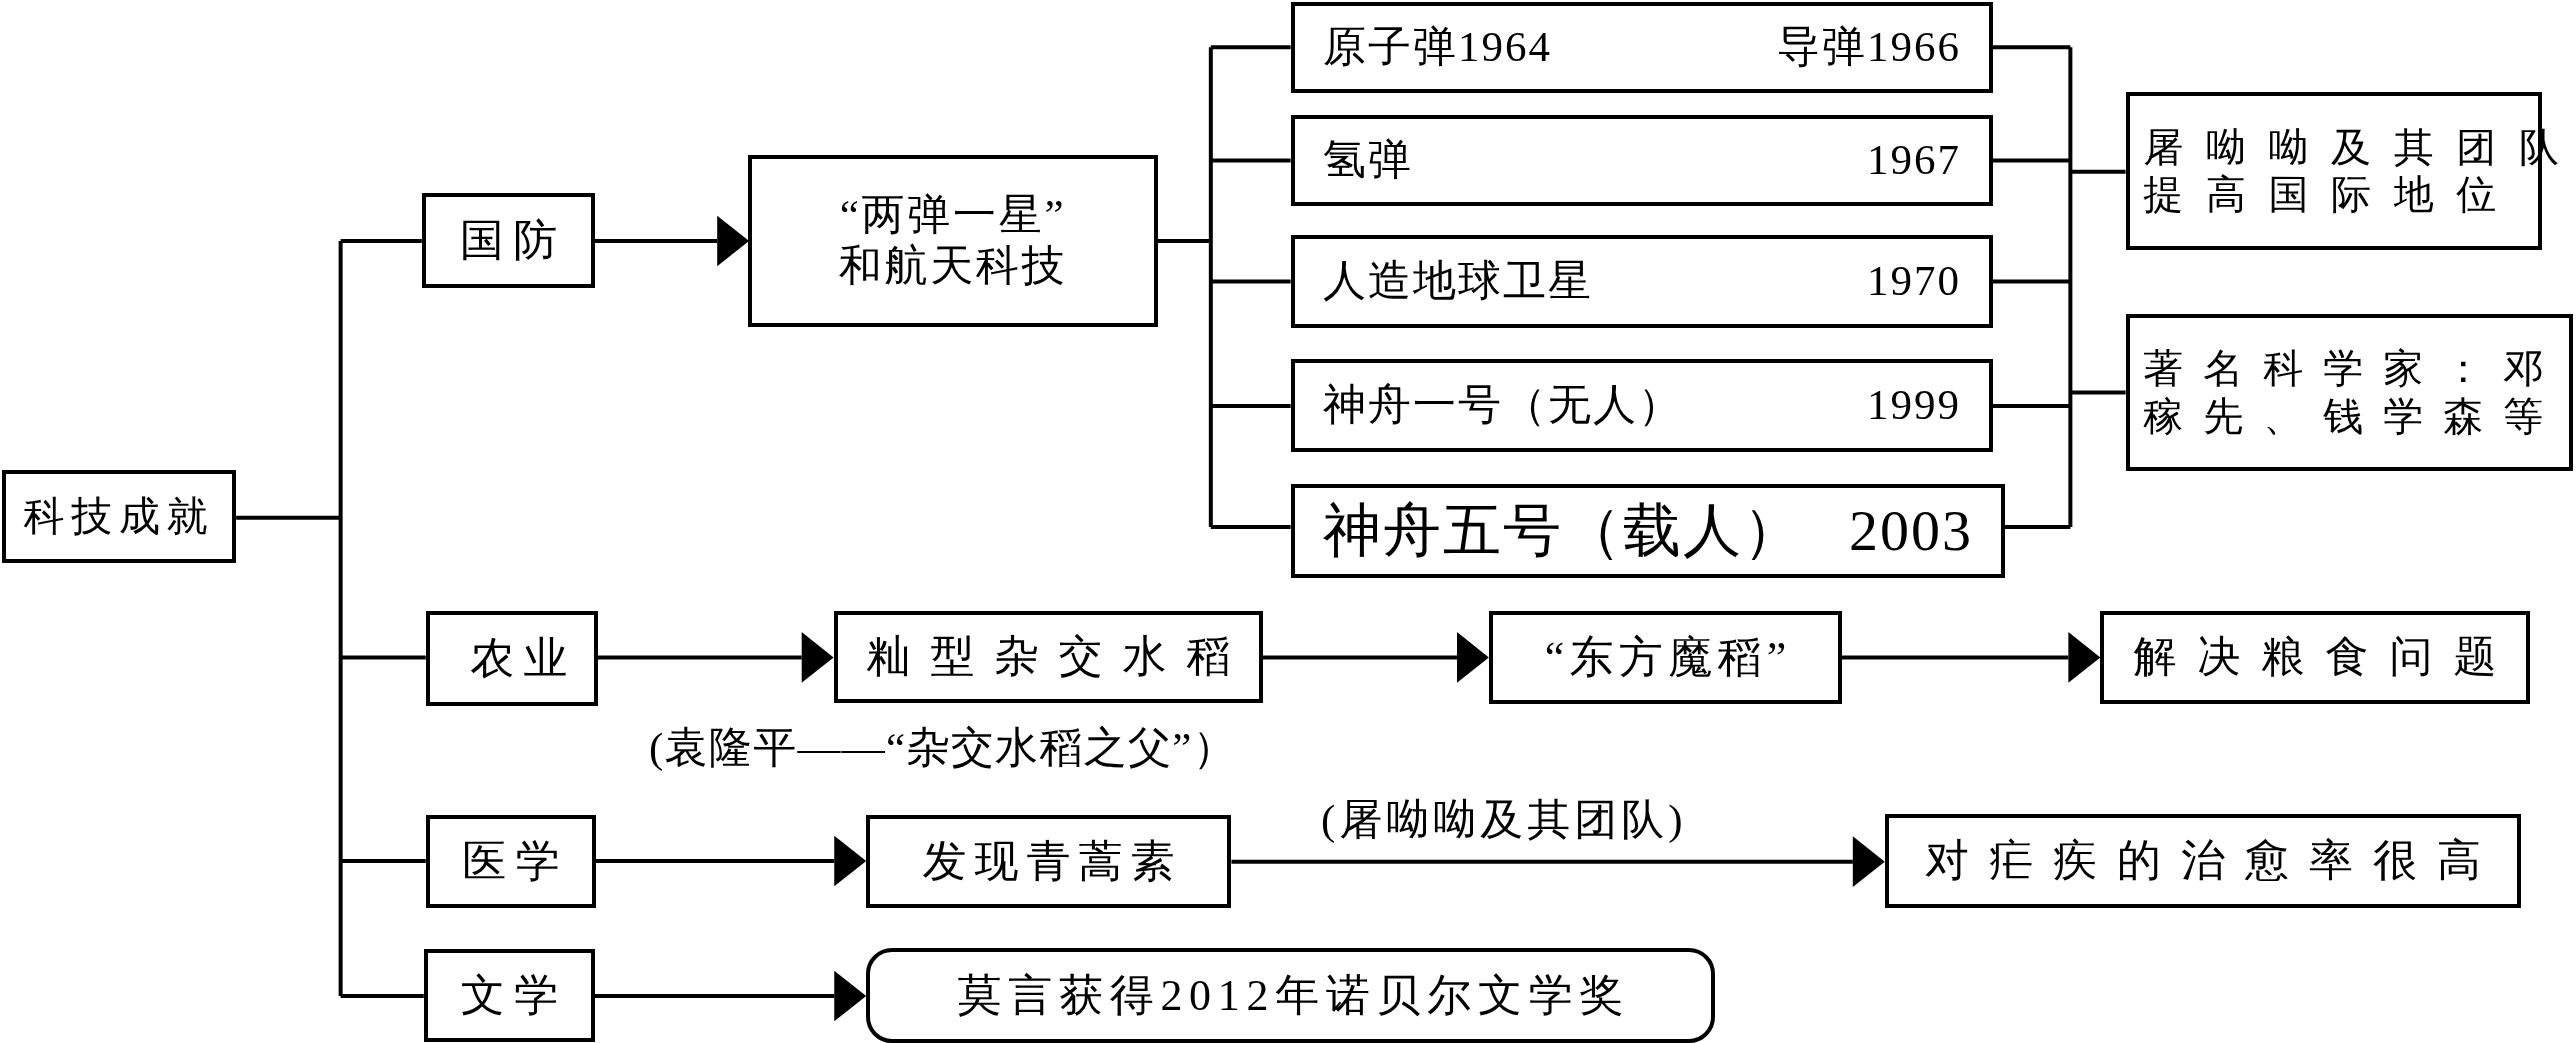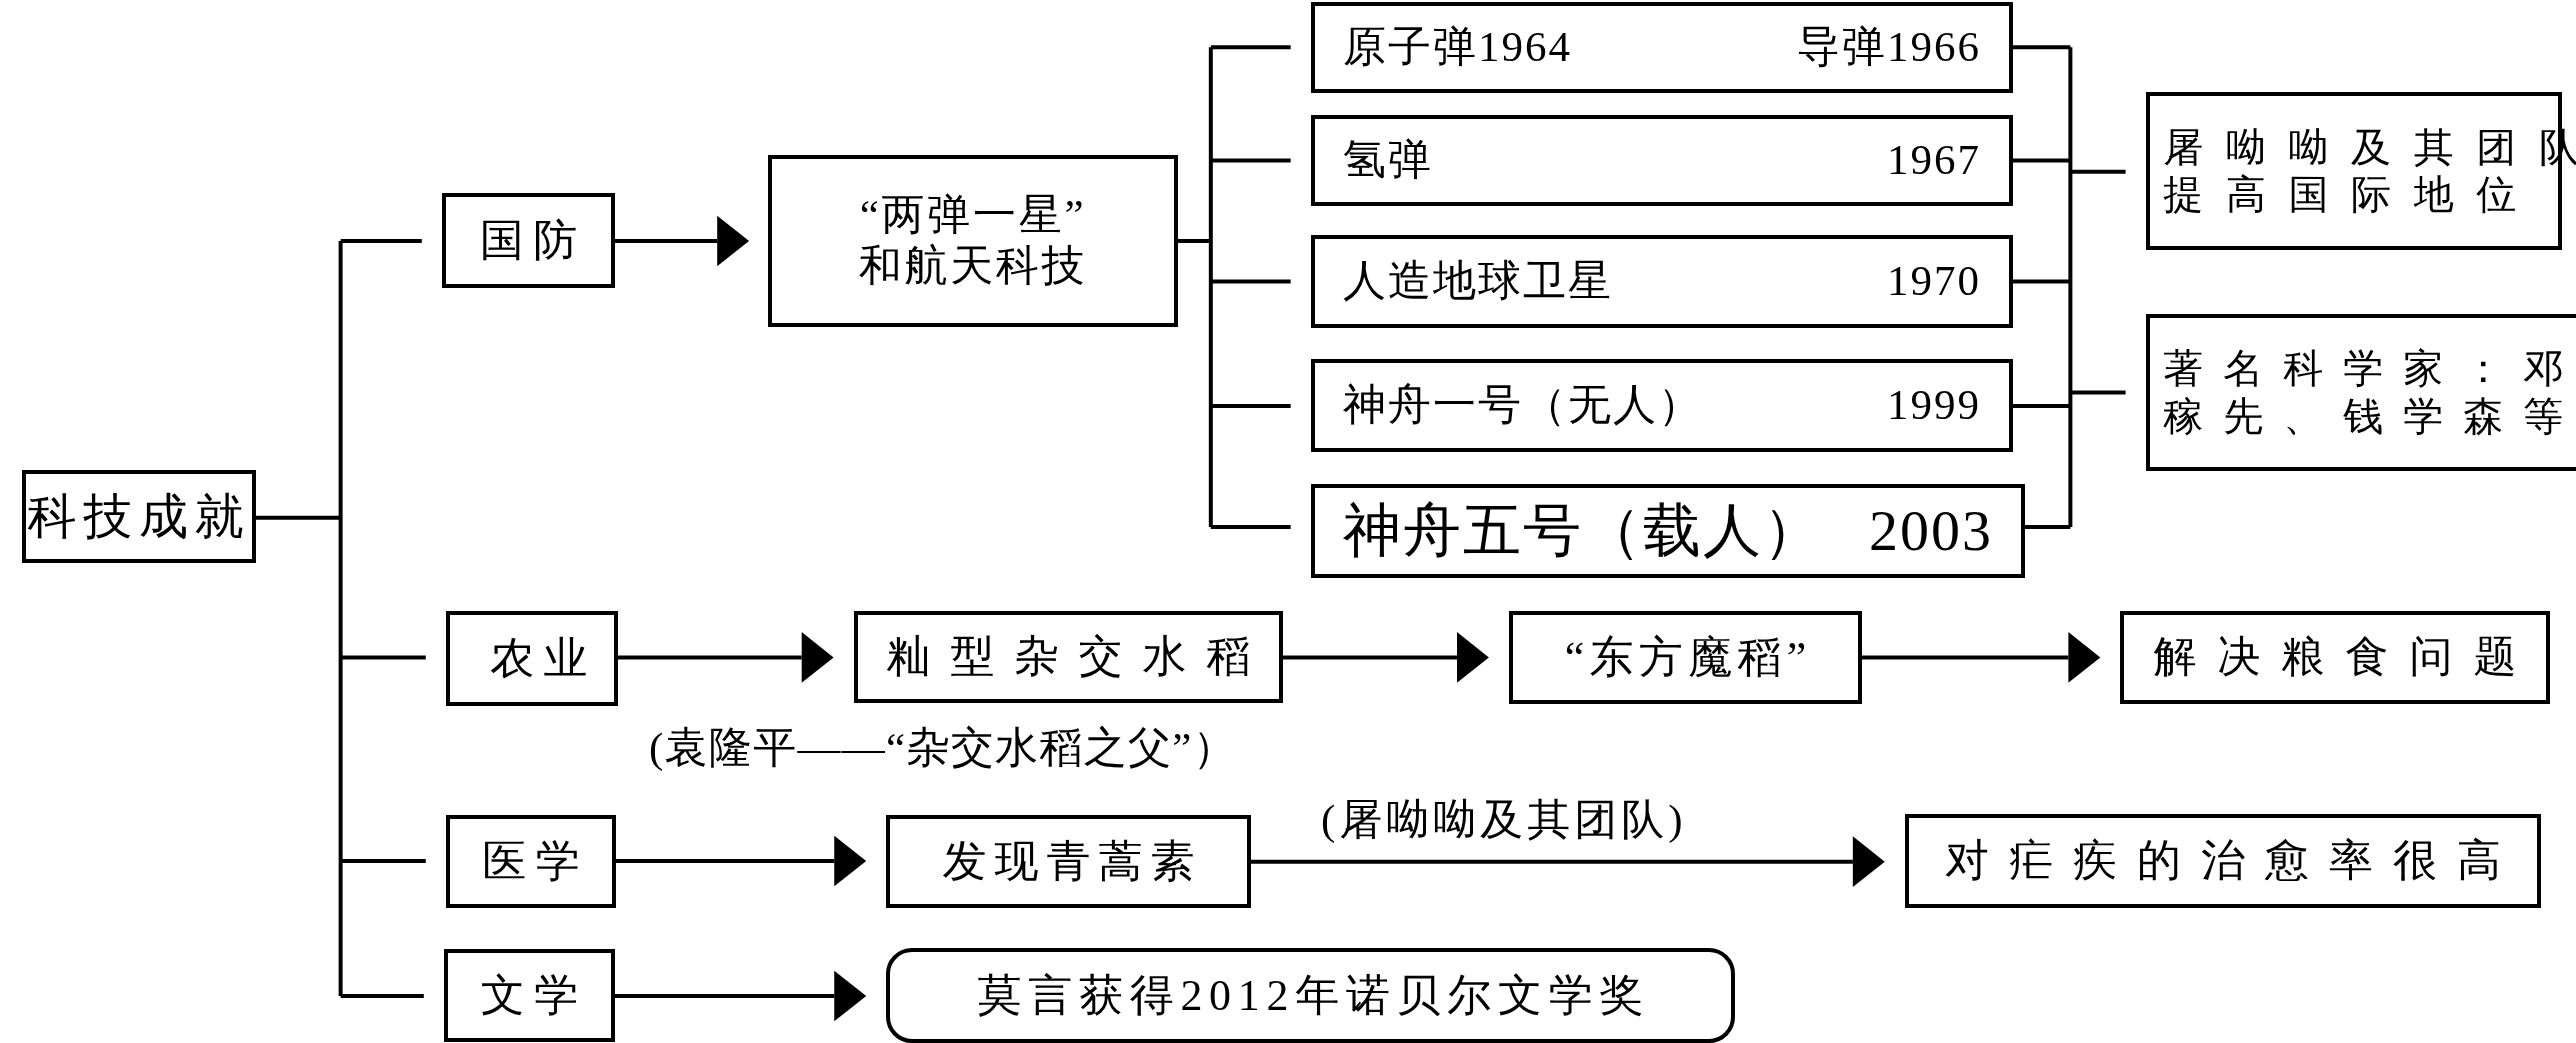--- a/index.html
+++ b/index.html
@@ -23,21 +23,20 @@
     position: absolute;
     box-sizing: border-box;
     border: 4px solid var(--ink, #000000);
     background: var(--bg, #ffffff);
     display: flex;
     align-items: center;
     justify-content: center;
     text-align: center;
     line-height: 1.18;
     white-space: nowrap;
-    margin-left: 20px;
   }
   .rowbox {
     justify-content: space-between;
     padding: 0 28px;
     text-align: left;
   }
   .two-line { flex-direction: column; }
   .two-line span { display: block; }
   .note {
     position: absolute;
@@ -88,21 +87,21 @@
 
     <line x1="895" y1="1294" x2="1254" y2="1294"></line>
     <polygon points="1254,1256 1302,1294 1254,1332"></polygon>
     <line x1="1851" y1="1295" x2="2785" y2="1295"></line>
     <polygon points="2785,1257 2833,1295 2785,1333"></polygon>
 
     <line x1="894" y1="1497" x2="1254" y2="1497"></line>
     <polygon points="1254,1459 1302,1497 1254,1535"></polygon>
   </svg>
 
-  <div class="box" style="left:2px; top:470px; width:234px; height:93px; font-size:49px; letter-spacing:6.7px;">科技成就</div>
+  <div class="box" style="left:2px; top:470px; width:234px; height:93px; font-size:41px; letter-spacing:6.7px;">科技成就</div>
 
   <div class="box" style="left:422px; top:193px; width:173px; height:95px; font-size:44px; letter-spacing:9.3px; padding-left:9.3px;">国防</div>
 
   <div class="box two-line" style="left:748px; top:155px; width:410px; height:172px; font-size:43px; letter-spacing:2.7px;">
     <span>“两弹一星”</span>
     <span>和航天科技</span>
   </div>
 
   <div class="box rowbox" style="left:1291px; top:2px; width:702px; height:91px; font-size:43px; letter-spacing:2px;">
     <span>原子弹1964</span>

